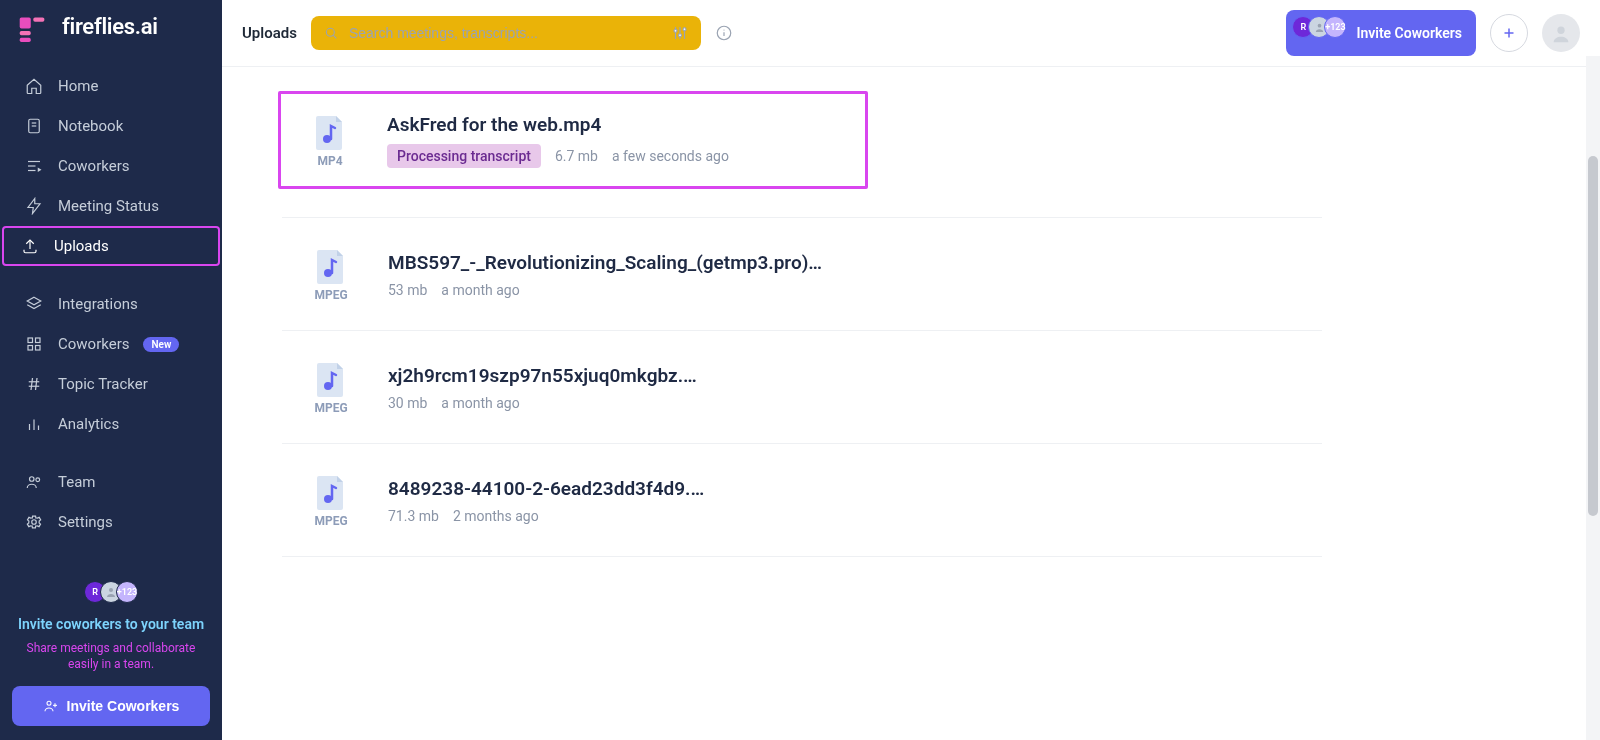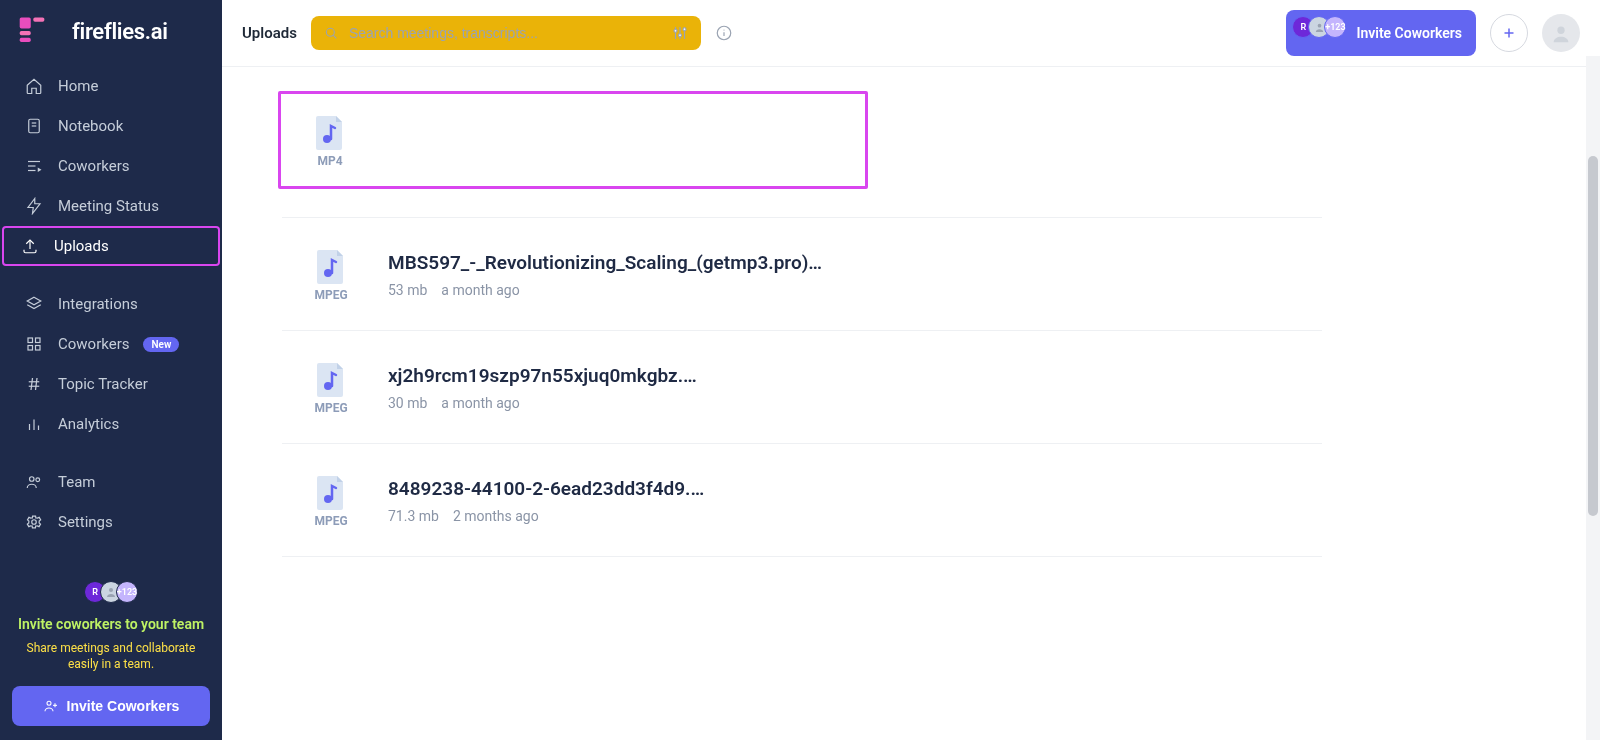--- a/index.html
+++ b/index.html
@@ -17,22 +17,22 @@
   .sidebar {
     width: 222px;
     background: #1e2a4a;
     flex-shrink: 0;
     display: flex;
     flex-direction: column;
     color: #c5cdd9;
   }
   .logo-area {
     display: flex;
-    align-items: center;
-    gap: 20px;
+    align-items: flex-start;
+    gap: 10px;
     padding: 14px 18px 18px 18px;
   }
   .logo-mark {
     width: 34px; height: 34px;
     position: relative;
   }
   .logo-mark svg { width: 34px; height: 34px; }
   .logo-text {
     font-size: 22px;
     font-weight: 600;
@@ -93,27 +93,27 @@
     font-size: 9px; font-weight: 600;
     color: #fff;
   }
   .avatar-stack .av:first-child { margin-left: 0; }
   .av-purple { background: #6d28d9; }
   .av-gray { background: #cbd5e1; color: #555;}
   .av-count { background: #c4b5fd; color: #4c1d95; border: 1px solid #a78bfa; }
   .invite-heading {
     font-size: 14px;
     font-weight: 600;
-    color: #bef264;
+    color: #7dd3fc;
     line-height: 1.35;
     margin-bottom: 6px;
   }
   .invite-sub {
     font-size: 12px;
-    color: #fde047;
+    color: #d946ef;
     line-height: 1.35;
     margin-bottom: 14px;
   }
   .invite-btn {
     width: 100%;
     background: #6366f1;
     color: #fff;
     border: none;
     border-radius: 8px;
     padding: 12px 10px;
@@ -538,20 +538,28 @@
           <span>
             <svg viewBox="0 0 40 40">
                 <path d="M8 4h18l6 6v26a2 2 0 0 1-2 2H8a2 2 0 0 1-2-2V6a2 2 0 0 1 2-2z" fill="#dbe5f3"></path>
                 <path d="M26 4v6h6" fill="#c1d1e8"></path>
                 <circle cx="17" cy="27" r="4" fill="#6366f1"></circle>
                 <path d="M21 27V14l4 2" stroke="#6366f1" stroke-width="2.5" fill="none" stroke-linecap="round"></path>
               </svg>
           </span>
           <span class="file-ext">MP4</span>
         </div>
+        <div class="file-info">
+          <div class="file-title">AskFred for the web.mp4</div>
+          <div class="file-meta">
+            <span class="status-pill">Processing transcript</span>
+            <span class="file-size">6.7 mb</span>
+            <span>a few seconds ago</span>
+          </div>
+        </div>
       </div>
       <div class="hr-after"></div>
 
       <div class="upload-item">
         <div class="file-thumb">
           <span>
             <svg viewBox="0 0 40 40">
                 <path d="M8 4h18l6 6v26a2 2 0 0 1-2 2H8a2 2 0 0 1-2-2V6a2 2 0 0 1 2-2z" fill="#dbe5f3"></path>
                 <path d="M26 4v6h6" fill="#c1d1e8"></path>
                 <circle cx="17" cy="27" r="4" fill="#6366f1"></circle>

